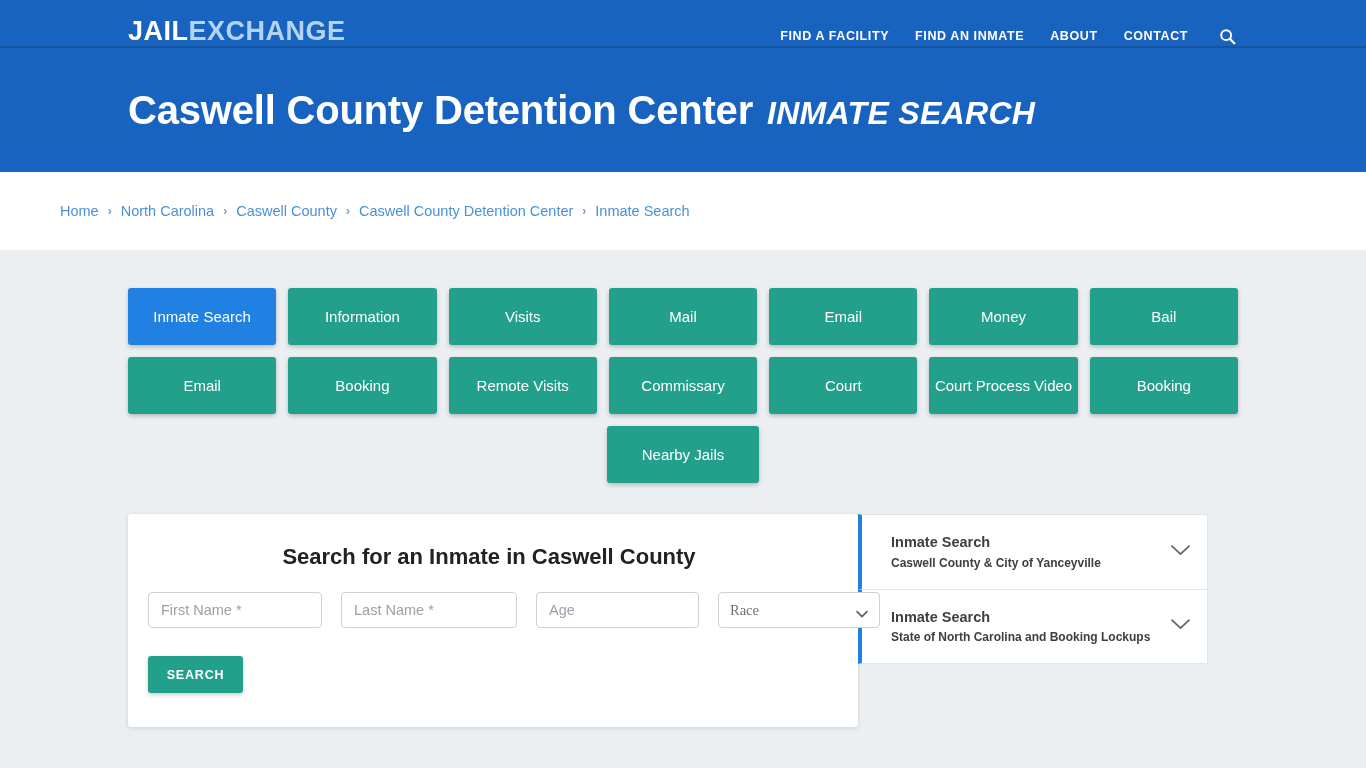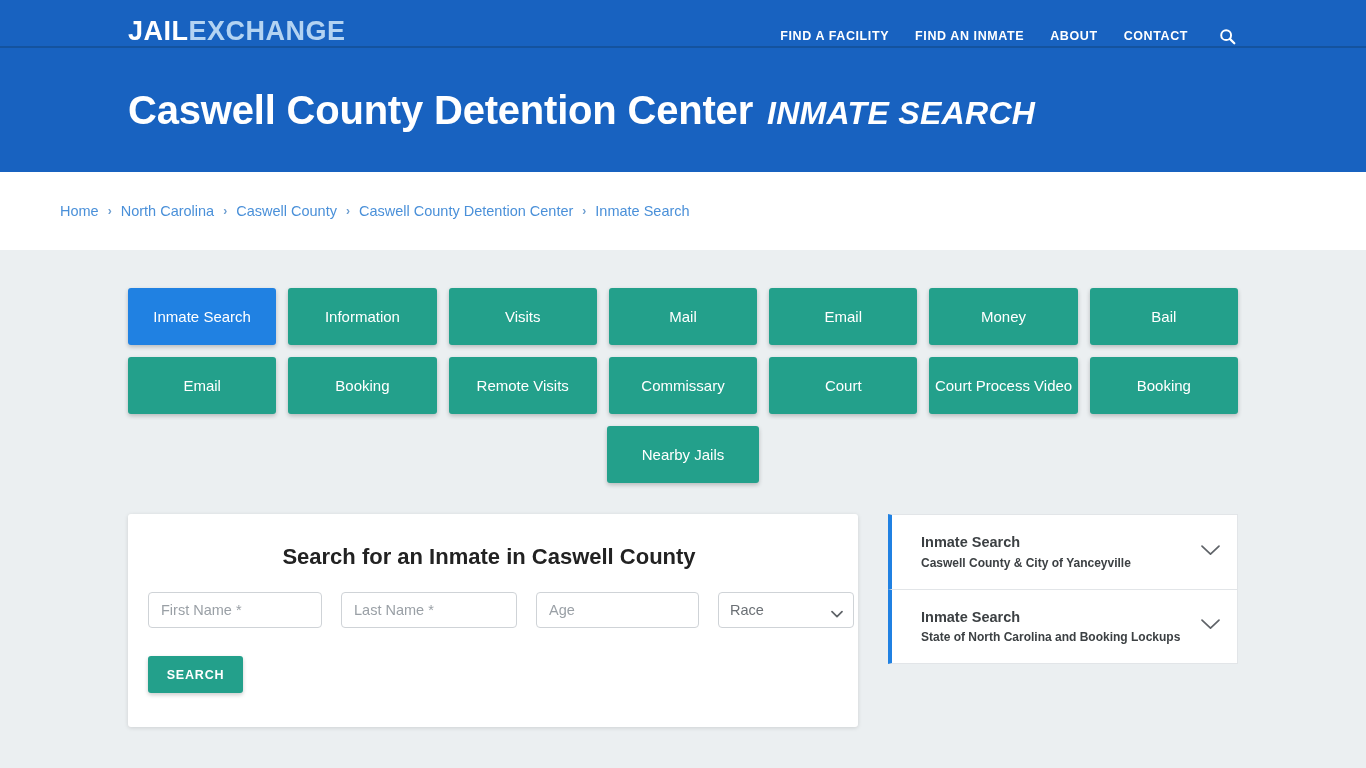--- a/index.html
+++ b/index.html
@@ -156,21 +156,20 @@
   }
   .tab.active { background: #2081e2; }
 
   
   .lower {
     width: 1110px;
     margin: 0 auto;
     margin-top: 31px;
     display: flex;
     align-items: flex-start;
-    gap: 30px;
   }
   .colmain { width: 730px; flex: 0 0 730px; }
   .colside { width: 350px; flex: 0 0 350px; }
 
   .card {
     background: #ffffff;
     border-radius: 3px;
     box-shadow: 0 1px 4px rgba(0,0,0,0.13);
   }
   .search-card {
@@ -199,28 +198,28 @@
     background: #ffffff;
     outline: none;
   }
   .fields input::placeholder { color: #9aa0a6; }
   .f-first { width: 174px; }
   .f-last  { width: 176px; }
   .f-age   { width: 163px; }
 
   .selwrap { position: relative; width: 161px; }
   .fields select {
-    width: 136px;
+    width: 162px;
     height: 36px;
     border: 1px solid #cfd3d7;
     border-radius: 4px;
     padding: 0 28px 0 11px;
     font-size: 14.5px;
     color: #6b7075;
-    font-family: Liberation Sans, sans-serif;
+    font-family: Liberation Serif, serif;
     background: #ffffff;
     -webkit-appearance: none;
     appearance: none;
     outline: none;
     cursor: pointer;
   }
   .sel-chev {
     position: absolute;
     right: 11px;
     top: 13px;

